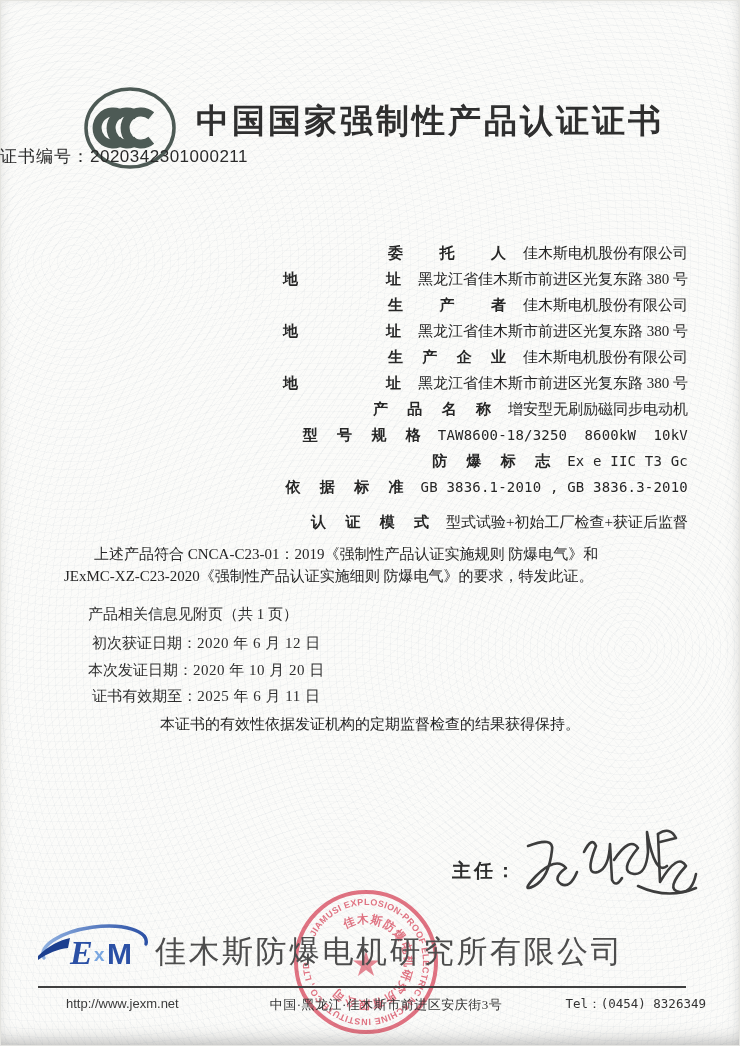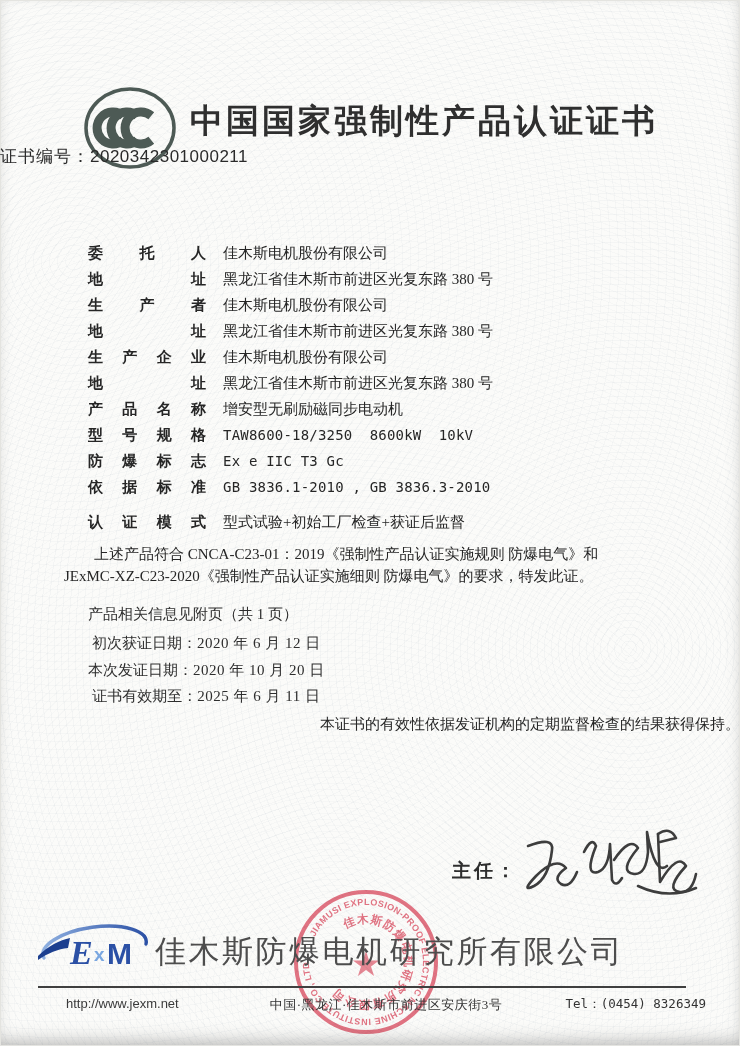--- a/index.html
+++ b/index.html
@@ -20,56 +20,56 @@
       inset 0 10px 12px -12px rgba(140,140,140,.18);
     overflow:hidden;
     font-family:"Liberation Serif", serif;
     color:#2e2e2e;
   }
   .abs{position:absolute;}
 
   
   .ccc-logo{left:83px;top:86px;width:94px;height:86px;}
   .title{
-    left:184px;top:99px;width:480px;
+    left:190px;top:99px;width:480px;
     text-align:center;
     font-family:Liberation Serif, serif;
     font-weight:700;font-size:33px;letter-spacing:3px;color:#2f2f2f;
     white-space:nowrap;
   }
   .cert-no{
     left:0;top:145px;width:600px;text-align:left;
     font-size:17px;color:#2a2a2a;letter-spacing:1px;
   }
   .cert-no .num{font-family:"Liberation Sans", sans-serif;letter-spacing:.5px;}
 
   
   .fields{left:88px;top:240px;width:600px;}
-  .frow{display:flex;height:26px;align-items:center;font-size:15px;}
+  .frow{display:flex;height:26px;align-items:center;font-size:15px;justify-content:flex-end;}
   .frow.gap{margin-top:9px;}
   .flabel{
     width:118px;flex:0 0 118px;
     text-align:justify;text-align-last:justify;
     font-weight:600;letter-spacing:0;color:#262626;
   }
   .fvalue{margin-left:17px;white-space:pre-wrap;color:#262626;}
   .latin .fvalue{font-family:"DejaVu Sans Mono", monospace;font-size:14px;letter-spacing:.2px;}
 
   
   .statement{left:64px;top:543px;width:618px;font-size:15px;line-height:22px;color:#262626;}
   .statement .ln1{text-indent:2em;}
 
   
   .attach{left:88px;top:601px;font-size:15px;height:26px;line-height:26px;}
   .dates{left:88px;top:630px;text-align:center;}
   .drow{height:26.5px;line-height:26.5px;font-size:15px;}
   .drow .dval{font-family:"Liberation Serif", serif;letter-spacing:.5px;}
 
   
-  .notices{left:0;top:713px;width:740px;text-align:right;font-size:15px;line-height:22px;color:#262626;}
+  .notices{left:0;top:713px;width:740px;text-align:center;font-size:15px;line-height:22px;color:#262626;}
 
   
   .sign-label{left:452px;top:858px;font-size:19px;letter-spacing:3px;font-weight:600;}
   .sign-svg{left:518px;top:816px;width:196px;height:104px;}
 
   
   .stamp{left:291px;top:887px;width:150px;height:150px;opacity:.82;mix-blend-mode:multiply;}
 
   
   .jexm-logo{left:30px;top:914px;width:122px;height:64px;}

